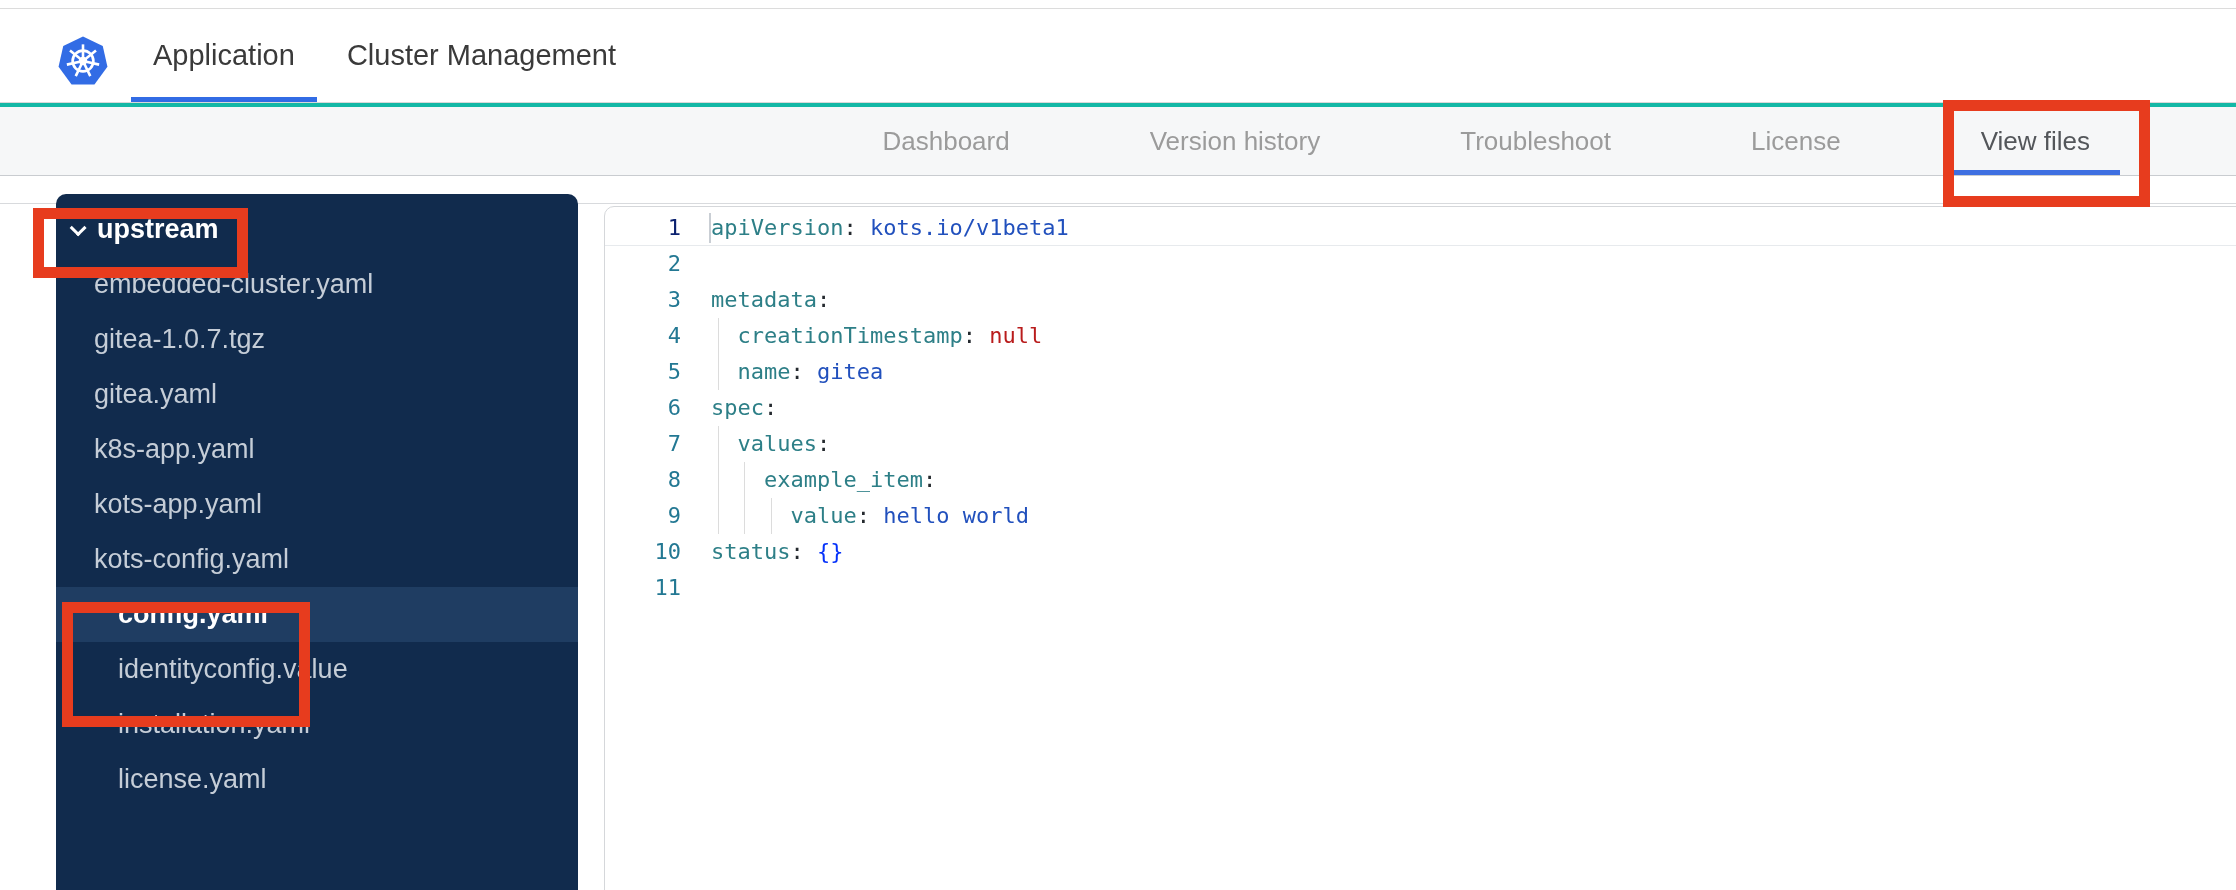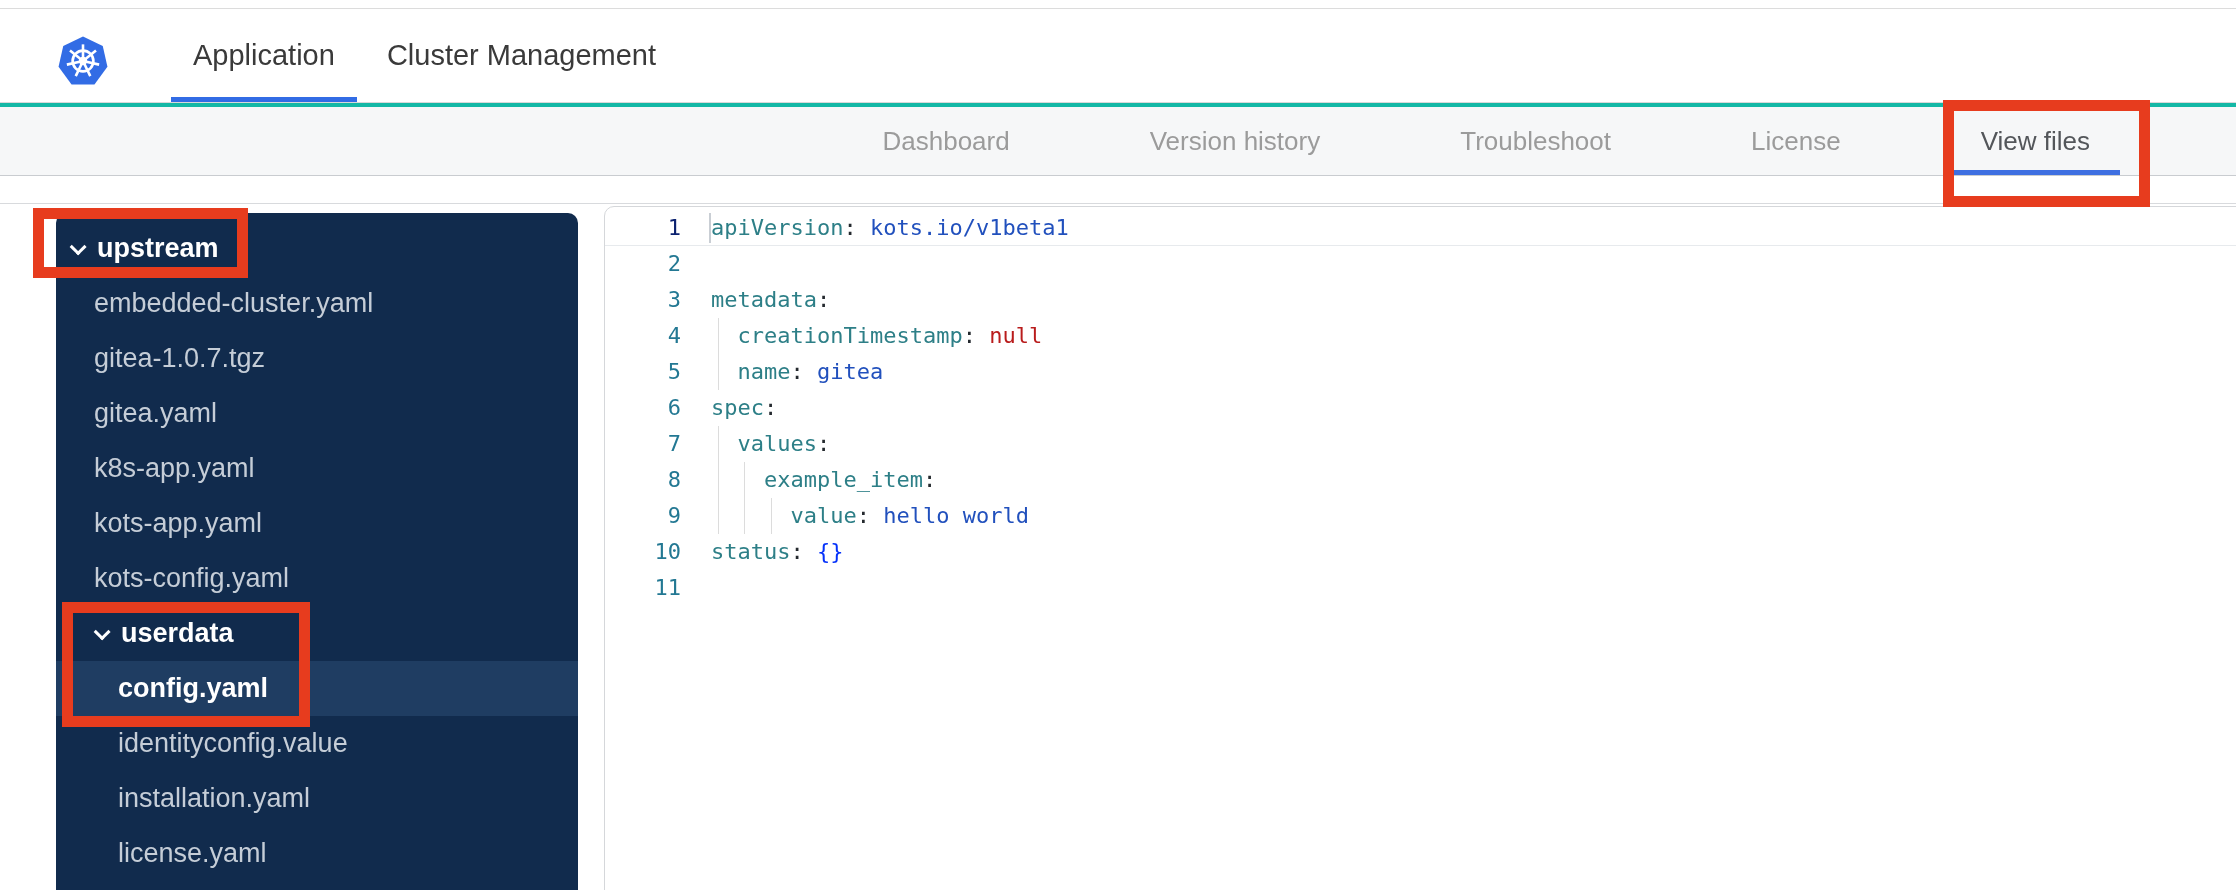--- a/index.html
+++ b/index.html
@@ -3,40 +3,40 @@
 <meta charset="utf-8">
 <style>
   * { box-sizing: border-box; margin: 0; padding: 0; }
   html, body { width: 2236px; height: 890px; overflow: hidden; background: #ffffff;
                font-family: "Liberation Sans", sans-serif; }
   .stage { position: relative; width: 2236px; height: 890px; background: #fff; }
 
   
   .topline { position: absolute; top: 8px; left: 0; right: 0; height: 1px; background: #dcdcdc; }
   .header { position: absolute; top: 9px; left: 0; right: 0; height: 94px; background: #fff;
-            border-bottom: 1px solid #d9d9d9; display: flex; align-items: stretch; gap: 40px; }
+            border-bottom: 1px solid #d9d9d9; display: flex; align-items: stretch; }
   .logo { width: 52px; height: 56px; margin: 24px 18px 0 57px; flex: none; }
   .ptabs { display: flex; align-items: stretch; }
   .ptab { position: relative; display: flex; align-items: center; padding: 0 26px;
           font-size: 29px; color: #3a3a3a; cursor: pointer; }
   .punder { position: absolute; left: 4px; right: 4px; bottom: 0; height: 5px; background: #326ce5; }
 
   
   .subnav { position: absolute; top: 103px; left: 0; right: 0; height: 73px; background: #f6f7f8;
             border-top: 4px solid #14b8a6; border-bottom: 1px solid #c9ccd0; }
   .stabs { display: flex; justify-content: flex-end; padding-right: 76px; height: 100%; }
   .stab { position: relative; display: flex; align-items: center; padding: 0 70px;
           font-size: 26px; color: #9b9b9b; cursor: pointer; }
   .stab.on { color: #53565a; }
   .sunder { position: absolute; left: 40px; right: 40px; bottom: 0; height: 5px; background: #3e6fe1; }
   .header-shadow { position: absolute; top: 182px; left: 0; right: 0; height: 22px;
                    background: #fff; border-bottom: 1px solid #d8dadd; }
 
   
-  .sidebar { position: absolute; left: 56px; top: 213px; width: 522px; bottom: 0;
+  .sidebar { position: absolute; left: 56px; top: 194px; width: 522px; bottom: 0;
              background: #112b4d; border-radius: 10px 10px 0 0; padding-top: 8px; overflow: hidden; }
   .trow { height: 55px; display: flex; align-items: center; font-size: 27px; color: #c5cdd7;
           cursor: pointer; }
   .trow.lvl0 { padding-left: 14px; }
   .trow.lvl1 { padding-left: 38px; }
   .trow.lvl2 { padding-left: 62px; }
   .trow.folder { color: #ffffff; font-weight: 700; }
   .trow.sel { background: #1f3d62; color: #ffffff; font-weight: 700; }
   .chev { width: 12px; height: 12px; border-right: 3px solid #ffffff; border-bottom: 3px solid #ffffff;
           transform: rotate(45deg) translateY(-3px); margin-right: 15px; flex: none; }
@@ -139,24 +139,20 @@
         </div>
         <div class="trow lvl1">
           <span class="tlabel">k8s-app.yaml</span>
         </div>
         <div class="trow lvl1">
           <span class="tlabel">kots-app.yaml</span>
         </div>
         <div class="trow lvl1">
           <span class="tlabel">kots-config.yaml</span>
         </div>
-        <div class="trow lvl1 folder">
-          <span class="chev"></span>
-          <span class="tlabel">userdata</span>
-        </div>
         <div class="trow lvl2 sel">
           <span class="tlabel">config.yaml</span>
         </div>
         <div class="trow lvl2">
           <span class="tlabel">identityconfig.value</span>
         </div>
         <div class="trow lvl2">
           <span class="tlabel">installation.yaml</span>
         </div>
         <div class="trow lvl2">

